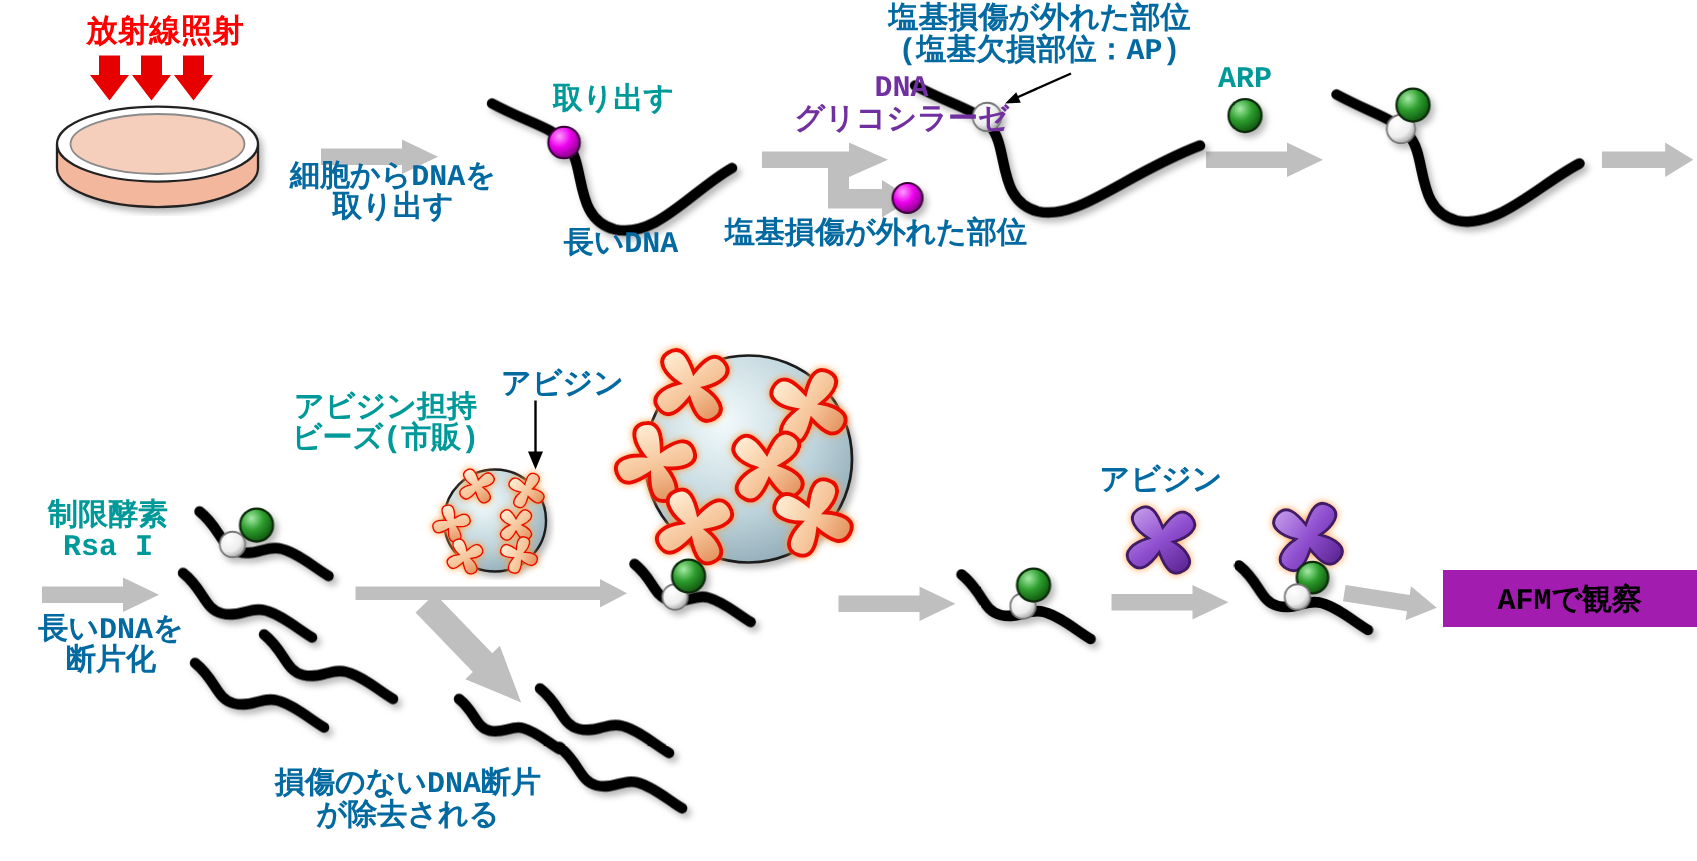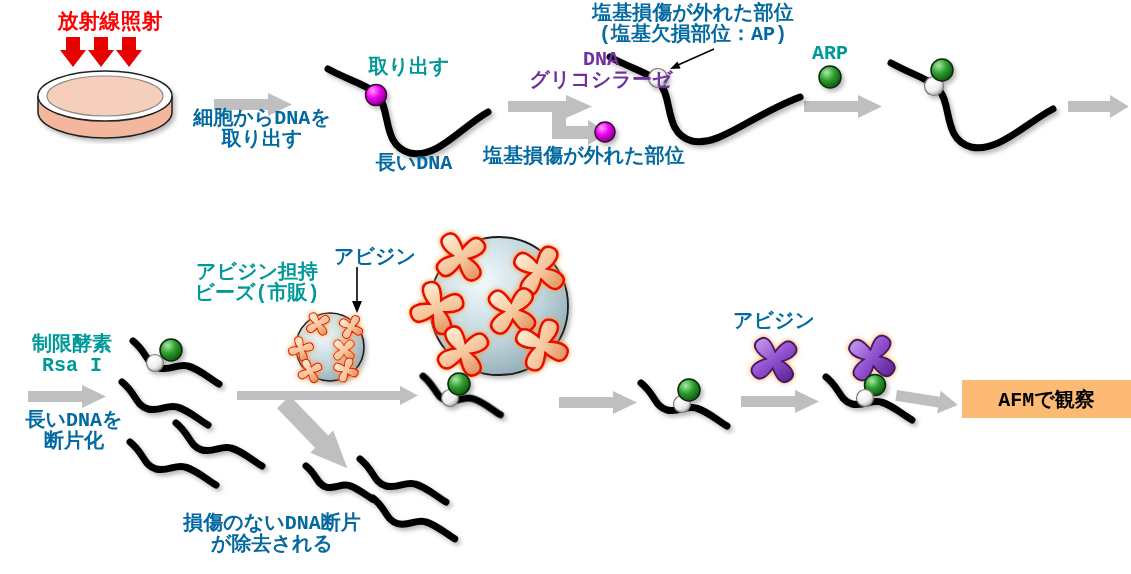--- a/index.html
+++ b/index.html
@@ -9,21 +9,21 @@
   }
   .stage svg.scene{position:absolute;left:0;top:0;}
   .lbl{
     position:absolute;font-weight:bold;font-size:20px;line-height:1.06;color:#0369a1;
     text-align:center;white-space:nowrap;transform:translateX(-50%);z-index:5;
   }
   .lbl.red{color:#FF0000;font-size:21px;}
   .lbl.teal{color:#009999;}
   .lbl.purple{color:#7030A0;margin-left:48px;}
   .afm-box{
-    position:absolute;left:962px;top:380px;width:169px;height:38px;background:#fdba74;
+    position:absolute;left:962px;top:380px;width:169px;height:38px;background:#a21caf;
     display:flex;align-items:center;justify-content:center;
     font-weight:bold;font-size:20px;color:#000;z-index:4;
   }
 </style>
 </head>
 <body>
 
 <div class="stage">
 
 <svg class="scene" width="1131" height="574" viewBox="0 0 1131 574">

